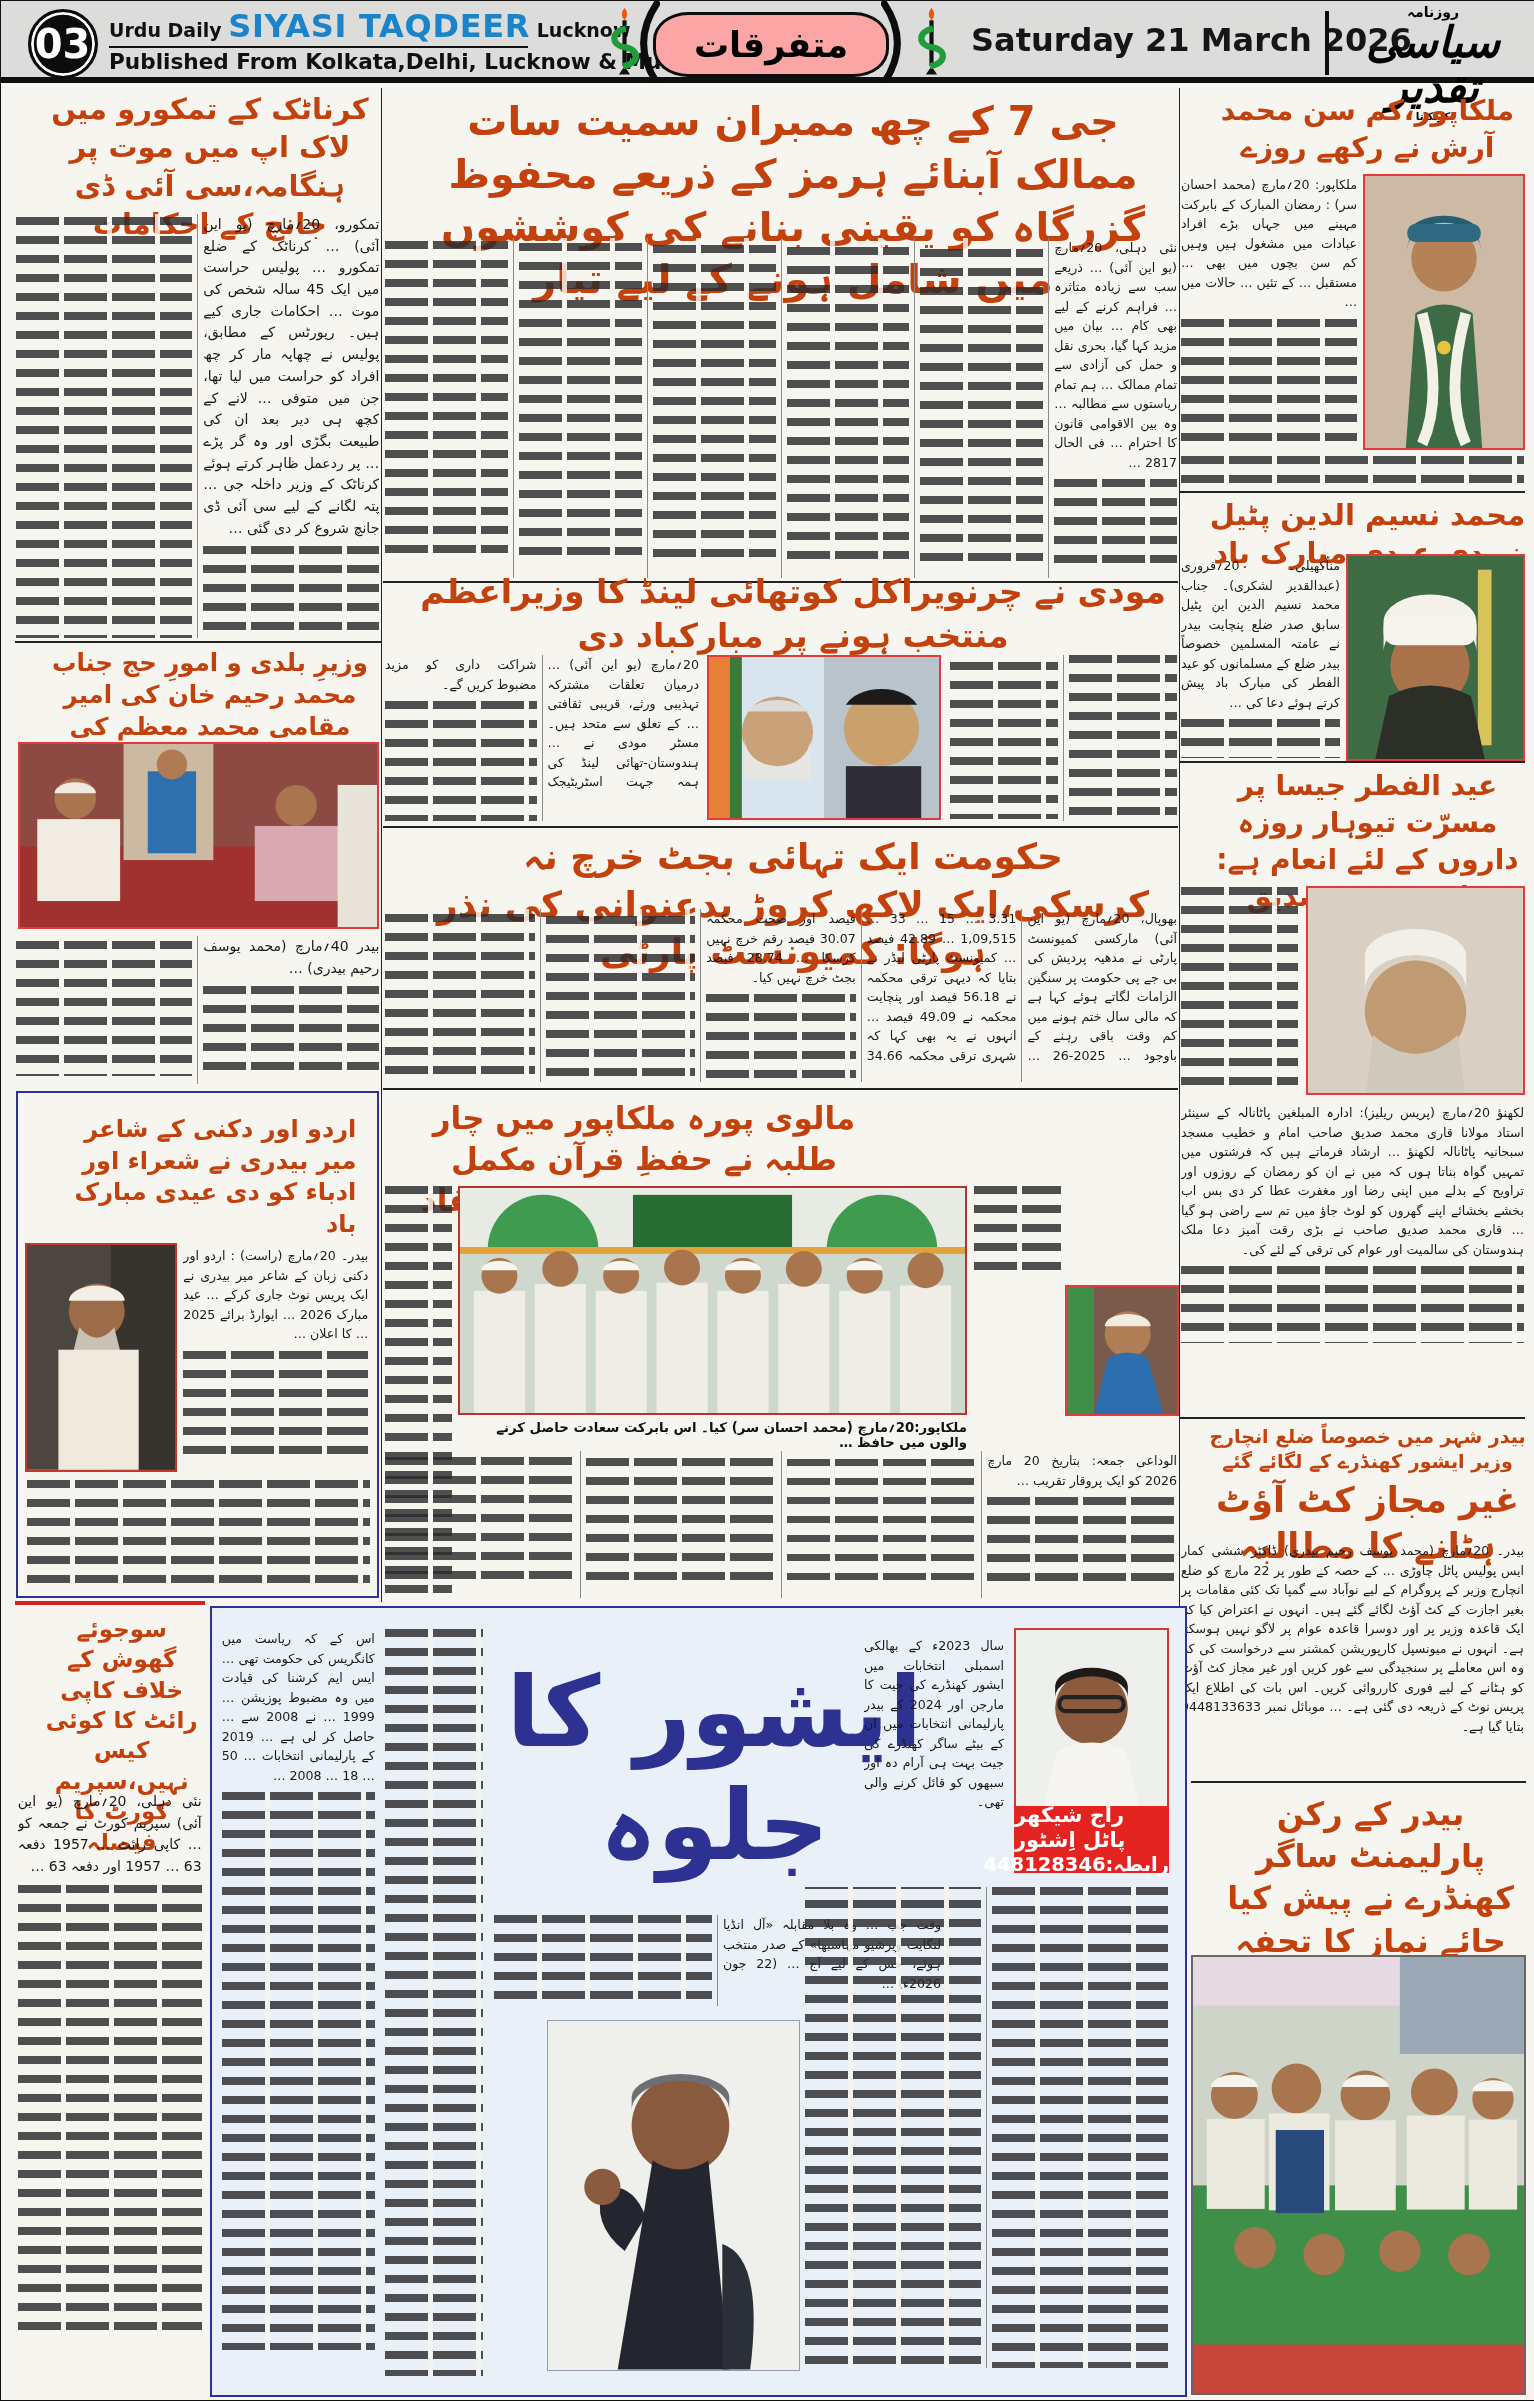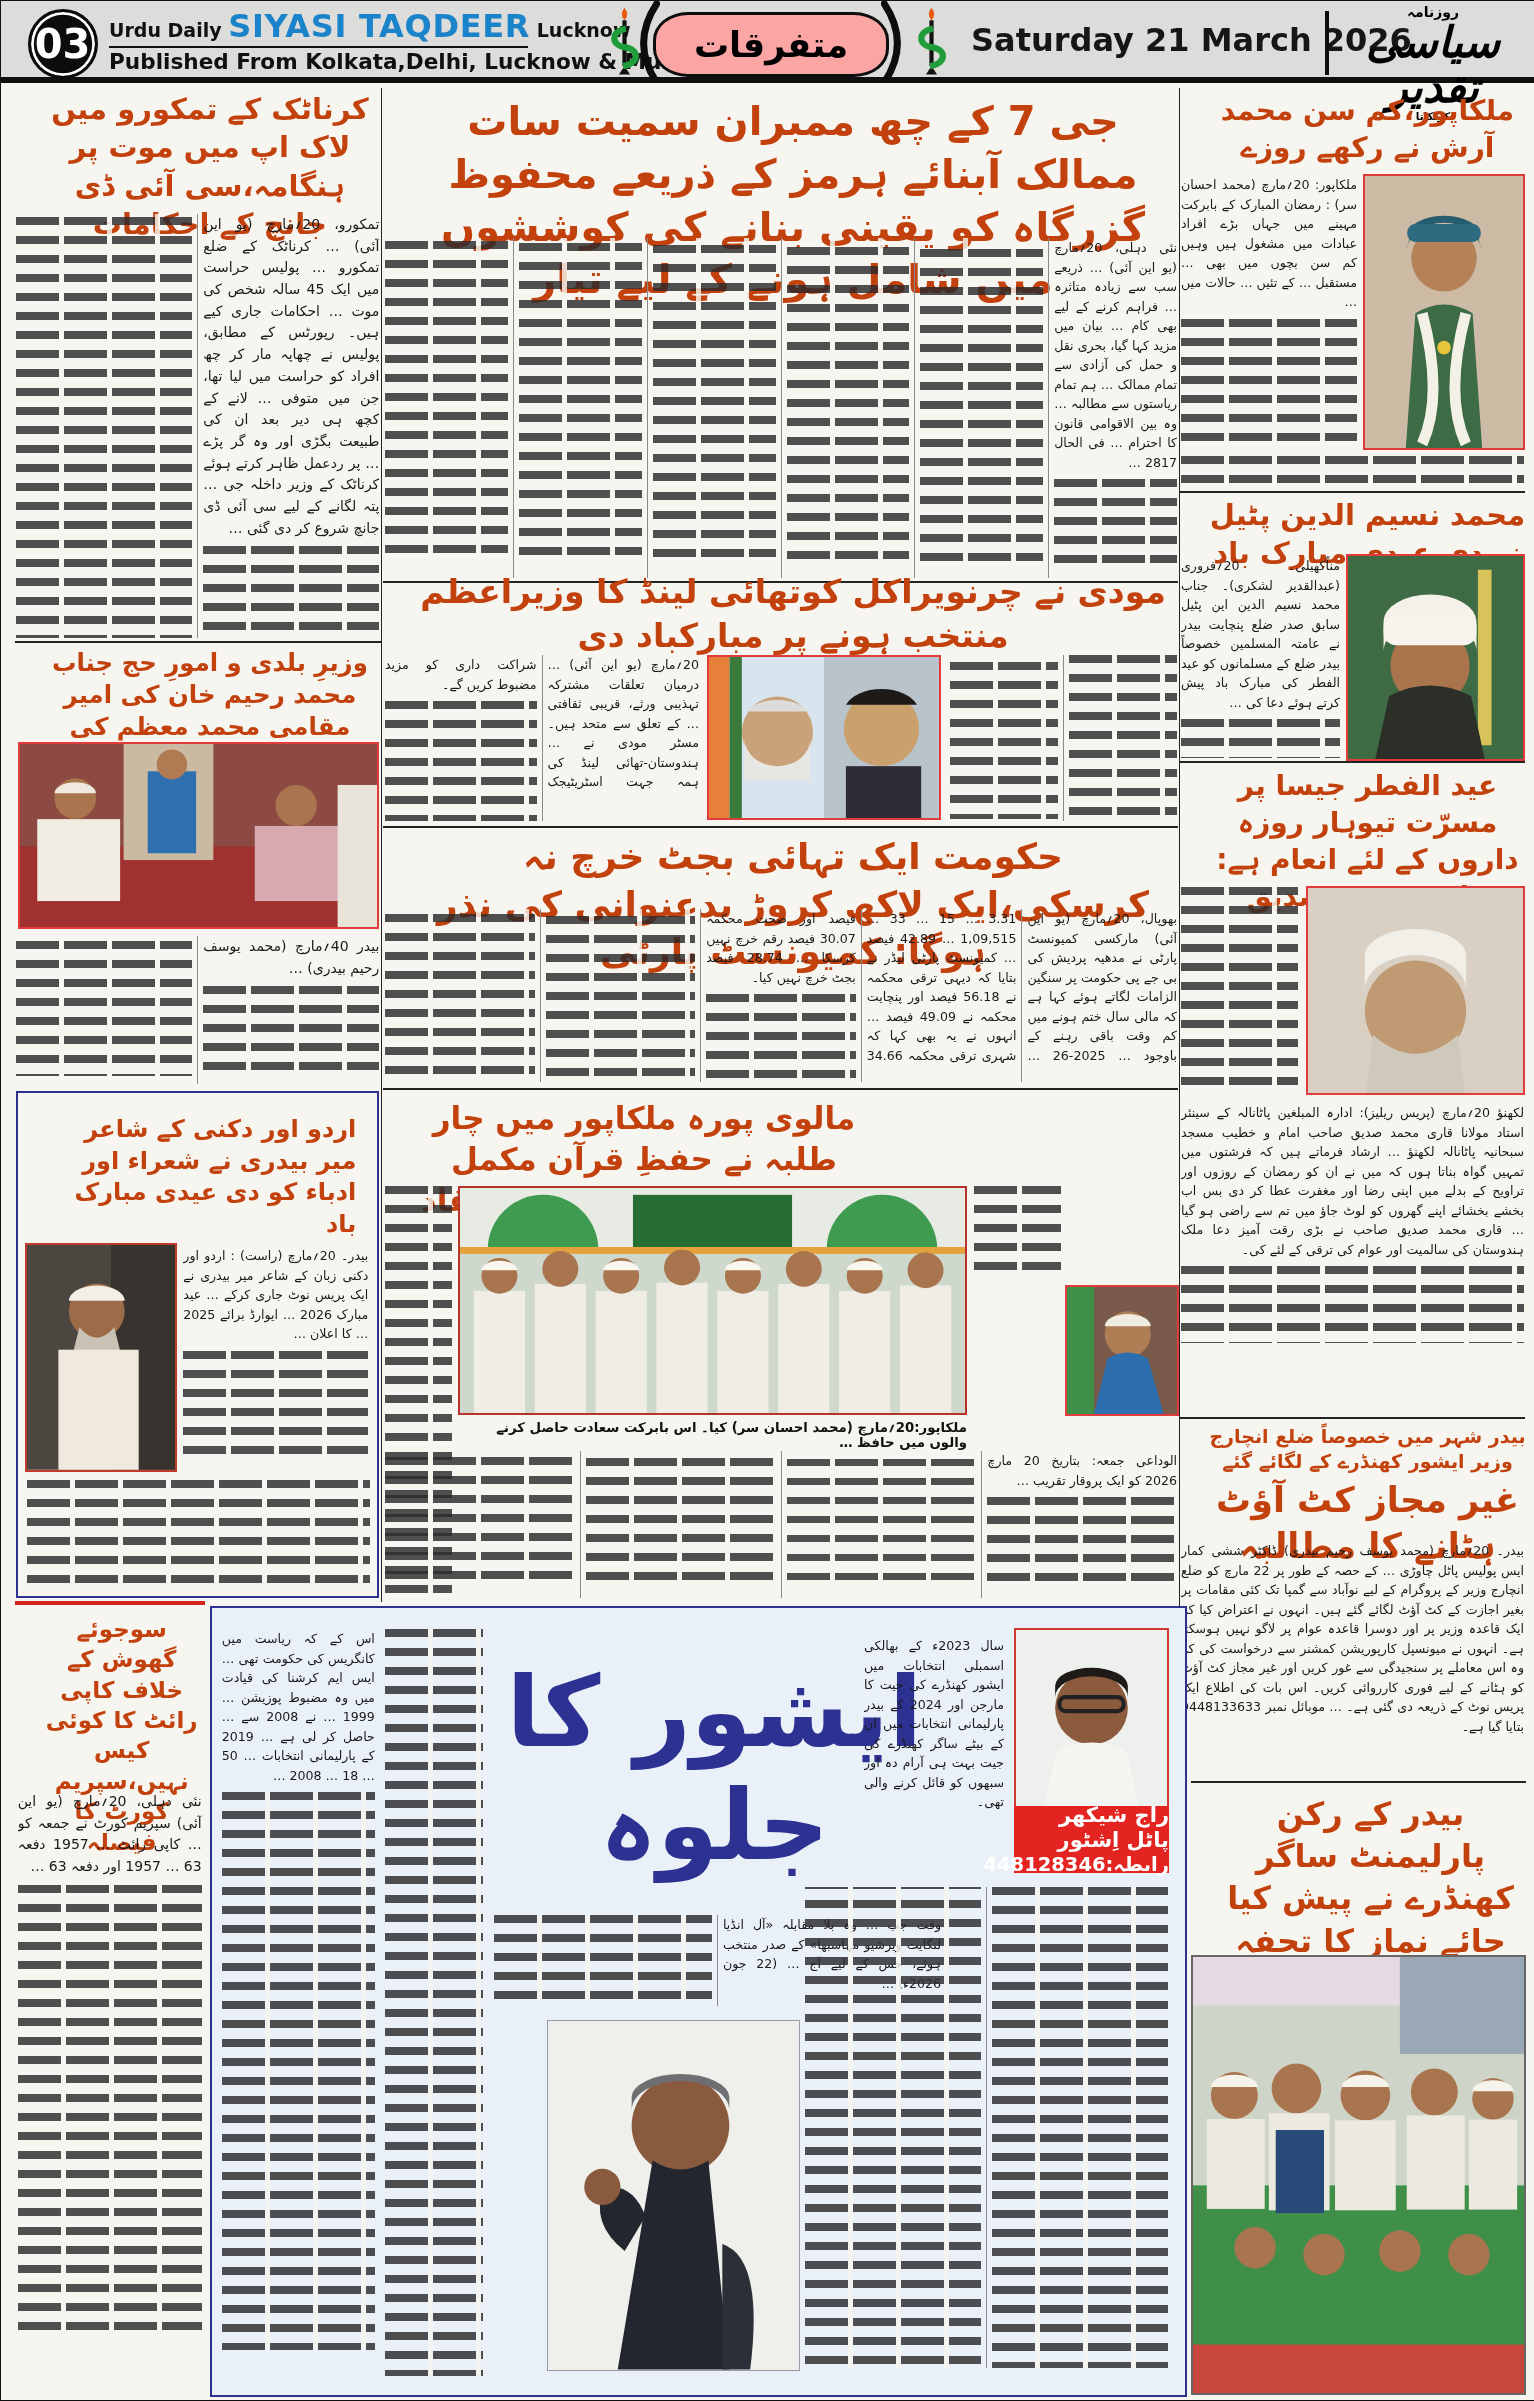--- a/index.html
+++ b/index.html
@@ -46,21 +46,21 @@
   .redrule{position:absolute;height:3.5px;background:#d42222;}
   .ph{position:absolute;border:2.8px solid #e23b3b;background:#e8e2d6;overflow:hidden;box-sizing:border-box;}
   .ph.gray{border-color:#666;}
   .ph svg{display:block;width:100%;height:100%;}
   .caption{direction:rtl;font-size:13.3px;font-weight:bold;color:#111;text-align:right;}
   
   .ishbox{position:absolute;left:209px;top:1605px;width:977px;height:791px;background:#e9f0f8;
           border:2.8px solid #2c3192;box-sizing:border-box;}
   .ish-hl{position:absolute;left:279px;top:21px;width:447px;height:279px;display:flex;align-items:center;
           justify-content:center;font-size:98px;font-weight:bold;color:#2c3192;direction:rtl;text-align:center;line-height:1.15;}
-  .redbox{position:absolute;background:#e32420;color:#fff;direction:rtl;text-align:right;
+  .redbox{position:absolute;background:#e32420;color:#fff;direction:rtl;text-align:left;
           font-weight:bold;display:flex;flex-direction:column;justify-content:center;}
   .redbox .a{font-size:21px;line-height:1.2;}
   .redbox .b{font-size:19.5px;}
 </style>
 </head>
 <body>
 
 <div class="page">
 
   <div class="hdr">

